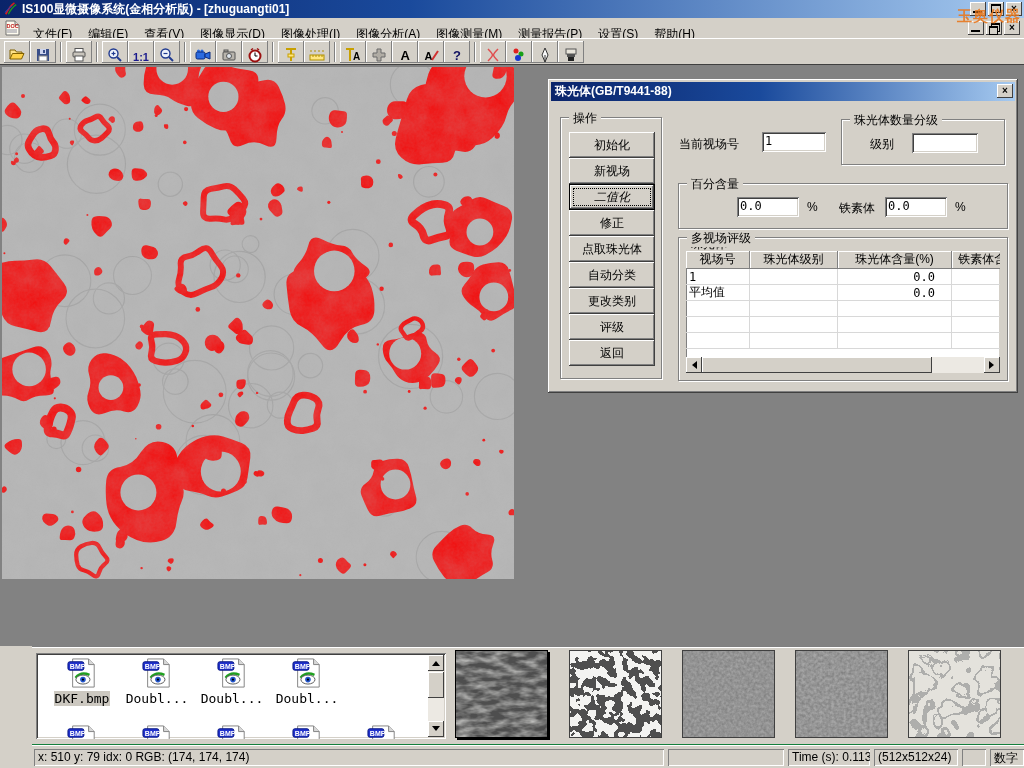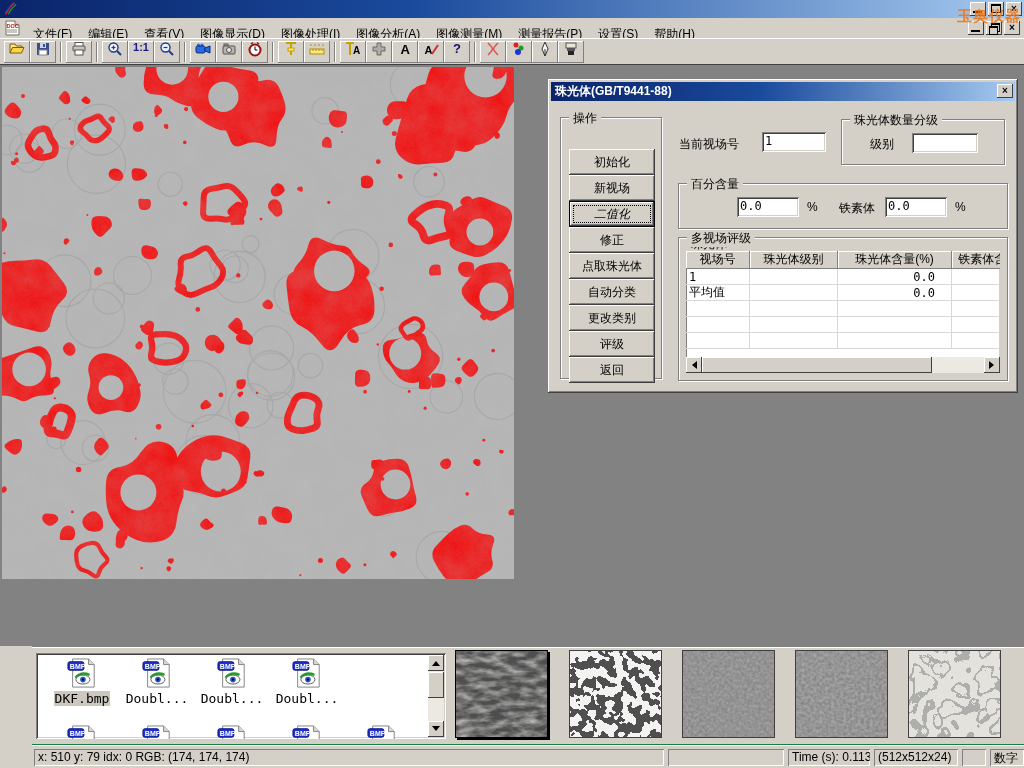--- a/index.html
+++ b/index.html
@@ -38,21 +38,21 @@
   
   #menubar { position:absolute; left:0; top:18px; width:1024px; height:20px; background:#d4d0c8;
     display:flex; align-items:center; }
   #menubar .doc-icon { width:17px; height:16px; margin:0 4px; }
   .menu-item { padding:2px 8px; color:#000;margin-top:12px; }
   #menubar .winbtn-row { margin-right:4px; }
 
   
   #toolbar { position:absolute; left:0; top:38px; width:1024px; height:26px; background:#d4d0c8;
     border-top:1px solid #ffffff; display:flex; align-items:center; padding-left:4px; }
-  .tbtn { width:26px; height:22px; display:flex; align-items:flex-start; justify-content:center;
+  .tbtn { width:26px; height:22px; display:flex; align-items:flex-end; justify-content:center;
     background:#d4d0c8; box-shadow: inset -1px -1px 0 #808080, inset 1px 1px 0 #ffffff; }
   .tbtn svg { width:16px; height:16px; }
   .tglyph { font-weight:bold; font-size:11px; }
   .tsep { width:2px; height:20px; margin:0 4px; border-left:1px solid #808080; border-right:1px solid #ffffff; }
 
   
   #workspace { position:absolute; left:0; top:64px; width:1024px; height:582px; background:#828282;
     border-top:1px solid #404040; }
   #image-area { position:absolute; left:2px; top:2px; width:512px; height:512px; }
   #image-area svg { display:block; }
@@ -60,21 +60,21 @@
   
   #dialog { position:absolute; left:548px; top:14px; width:470px; height:314px; z-index:10; }
   #dialog-title { position:absolute; left:3px; top:3px; right:3px; height:19px;
     background:linear-gradient(90deg,#0a246a 0%, #1a4a9c 45%, #a6caf0 100%);
     color:#fff; font-weight:bold; font-size:12px; display:flex; align-items:center; padding-left:4px; }
   #dialog-close { position:absolute; right:2px; top:2px; width:16px; height:14px; }
   .groupbox { position:absolute; border:1px solid #808080;
     box-shadow: inset 1px 1px 0 #ffffff, 1px 1px 0 #ffffff; }
   .grouplabel { position:absolute; top:-8px; left:8px; background:#d4d0c8; padding:0 4px; font-size:12px; }
   .dlgbtn { position:absolute; left:21px; width:86px; height:26px; display:flex; align-items:center;
-    justify-content:center; font-size:12px;margin-top:17px; }
+    justify-content:center; font-size:12px; }
   .dlgbtn.focused { box-shadow: inset 0 0 0 1px #000,
       inset -2px -2px 0 #404040, inset 2px 2px 0 #ffffff,
       inset -3px -3px 0 #808080, inset 3px 3px 0 #d4d0c8; font-style: italic; }
   .dlgbtn.focused .focus-rect { position:absolute; inset:4px; border:1px dotted #000; }
   .dlabel { position:absolute; font-size:12px; color:#000; white-space:nowrap; }
   .dfield { position:absolute; height:20px; font-family:"DejaVu Sans Mono", monospace; font-size:12px;
     padding:2px 3px; color:#000; white-space:nowrap; overflow:hidden; }
 
   
   #mtable { position:absolute; left:138px; top:172px; width:314px; height:122px; background:#fff;
@@ -118,20 +118,21 @@
 </style>
 </head>
 <body>
 
 <div id="titlebar">
   <svg class="app-icon" viewBox="0 0 16 16">
     <path d="M2 14 C7 4 9 3 12 1" stroke="#d02020" stroke-width="2" fill="none"></path>
     <path d="M5 14 C9 6 11 5 14 3" stroke="#209020" stroke-width="1.6" fill="none"></path>
     <path d="M1 12 C5 7 7 6 9 5" stroke="#2040c0" stroke-width="1.2" fill="none"></path>
   </svg>
+  <span>IS100显微摄像系统(金相分析版) - [zhuguangti01]</span>
   <div class="winbtn-row">
     <div class="winbtn raised-thin glyph-min"></div>
     <div class="winbtn raised-thin glyph-max"></div>
     <div class="winbtn raised-thin">×</div>
   </div>
 </div>
 <div id="watermark">玉奥仪器</div>
 
 <div id="menubar">
   <svg class="doc-icon" viewBox="0 0 17 16">

